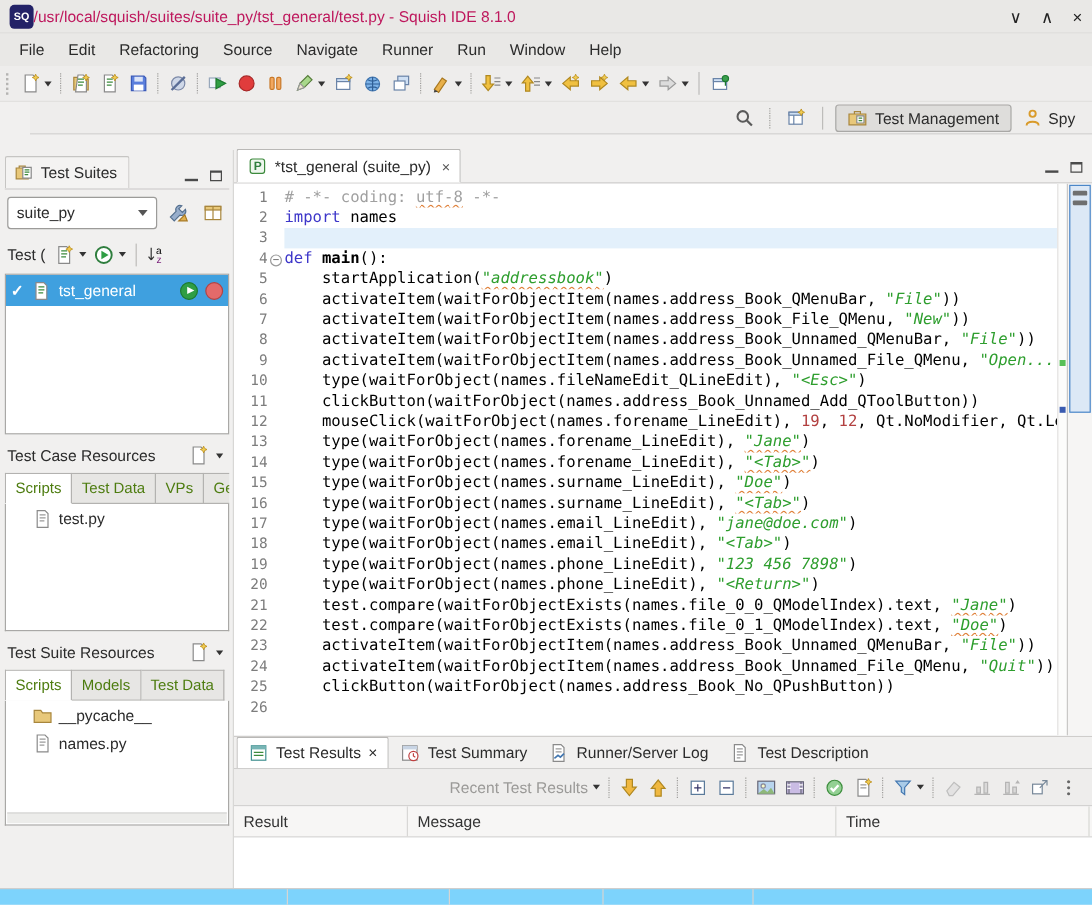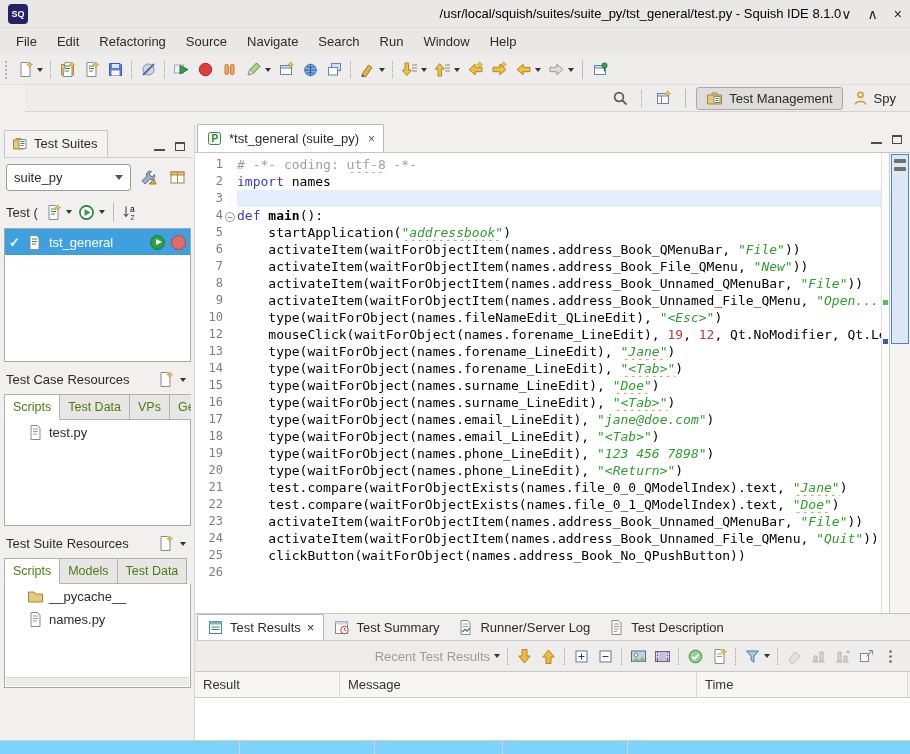--- a/index.html
+++ b/index.html
@@ -5,21 +5,21 @@
   * { margin:0; padding:0; box-sizing:border-box; }
   html,body { width:910px; height:754px; }
   body { font-family:"Liberation Sans", sans-serif; font-size:13px; color:#2b2b2b;
          background:#f1f0ef; overflow:hidden; position:relative; }
 
   
   .titlebar { height:28px; background:#e9e8e6; display:flex; align-items:center; padding:0 8px;
               border-bottom:1px solid #dcdbd9; }
   .sq-logo { width:20px; height:20px; border-radius:4px; background:#232267; color:#fff;
              font-size:9px; font-weight:bold; display:flex; align-items:center; justify-content:center; }
-  .title-text { flex:1; text-align:right; color:#000000; }
+  .title-text { flex:1; text-align:left; color:#be185d; }
   .win-controls { display:flex; gap:16px; font-size:14px; color:#222; }
   .win-controls span { cursor:default; }
 
   .menubar { height:27px; background:#e9e8e6; display:flex; align-items:center; padding-left:6px; }
   .menu-item { padding:4px 10px; }
 
   .toolbar { height:30px; background:#eeedec; display:flex; align-items:center; padding-left:2px;
              border-bottom:1px solid #e2e1df; }
   .toolbar2 { height:27px; background:#eeedec; display:flex; align-items:center;
               justify-content:flex-end; padding-right:10px; gap:5px; border-bottom:1px solid #d4d3d1;margin-left:25px; }
@@ -158,21 +158,21 @@
     <span>×</span>
   </div>
 </div>
 
 <div class="menubar" id="menubar">
     <span class="menu-item">File</span>
     <span class="menu-item">Edit</span>
     <span class="menu-item">Refactoring</span>
     <span class="menu-item">Source</span>
     <span class="menu-item">Navigate</span>
-    <span class="menu-item">Search</span>
+    <span class="menu-item">Runner</span>
     <span class="menu-item">Run</span>
     <span class="menu-item">Window</span>
     <span class="menu-item">Help</span>
   </div>
 
 <div class="toolbar" id="toolbar1">
     <span class="handle"></span>
     <span class="tbtn">
       <svg width="17" height="17" viewBox="0 0 17 17" fill="none">
         <path d="M4 1.5h6.5l2.5 2.5v11.5H4z" fill="#fff" stroke="#8a8a8a"></path>
@@ -588,20 +588,27 @@
           </div>
           <div class="cl">
             <span class="g">
               <span class="num">10</span>
               <span class="fold"></span>
             </span>
             <span class="t"><span class="p">    type(waitForObject(names.fileNameEdit_QLineEdit), </span><span class="s">"&lt;Esc&gt;"</span><span class="p">)</span></span>
           </div>
           <div class="cl">
             <span class="g">
+              <span class="num">11</span>
+              <span class="fold"></span>
+            </span>
+            <span class="t"><span class="p">    clickButton(waitForObject(names.address_Book_Unnamed_Add_QToolButton))</span></span>
+          </div>
+          <div class="cl">
+            <span class="g">
               <span class="num">12</span>
               <span class="fold"></span>
             </span>
             <span class="t"><span class="p">    mouseClick(waitForObject(names.forename_LineEdit), </span><span class="n">19</span><span class="p">, </span><span class="n">12</span><span class="p">, Qt.NoModifier, Qt.LeftButton)</span></span>
           </div>
           <div class="cl">
             <span class="g">
               <span class="num">13</span>
               <span class="fold"></span>
             </span>

